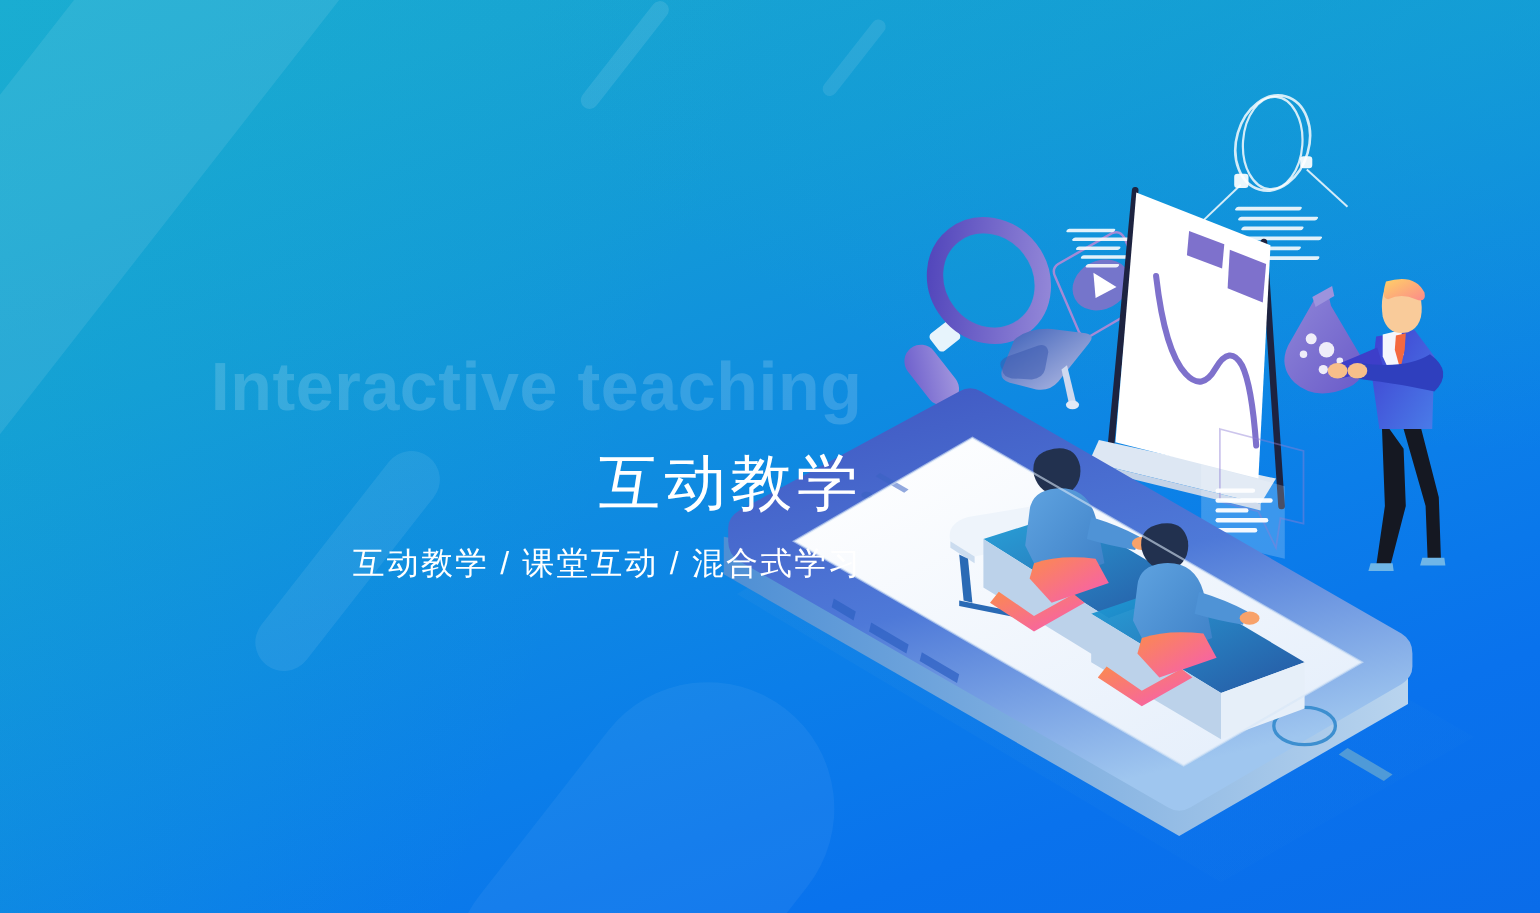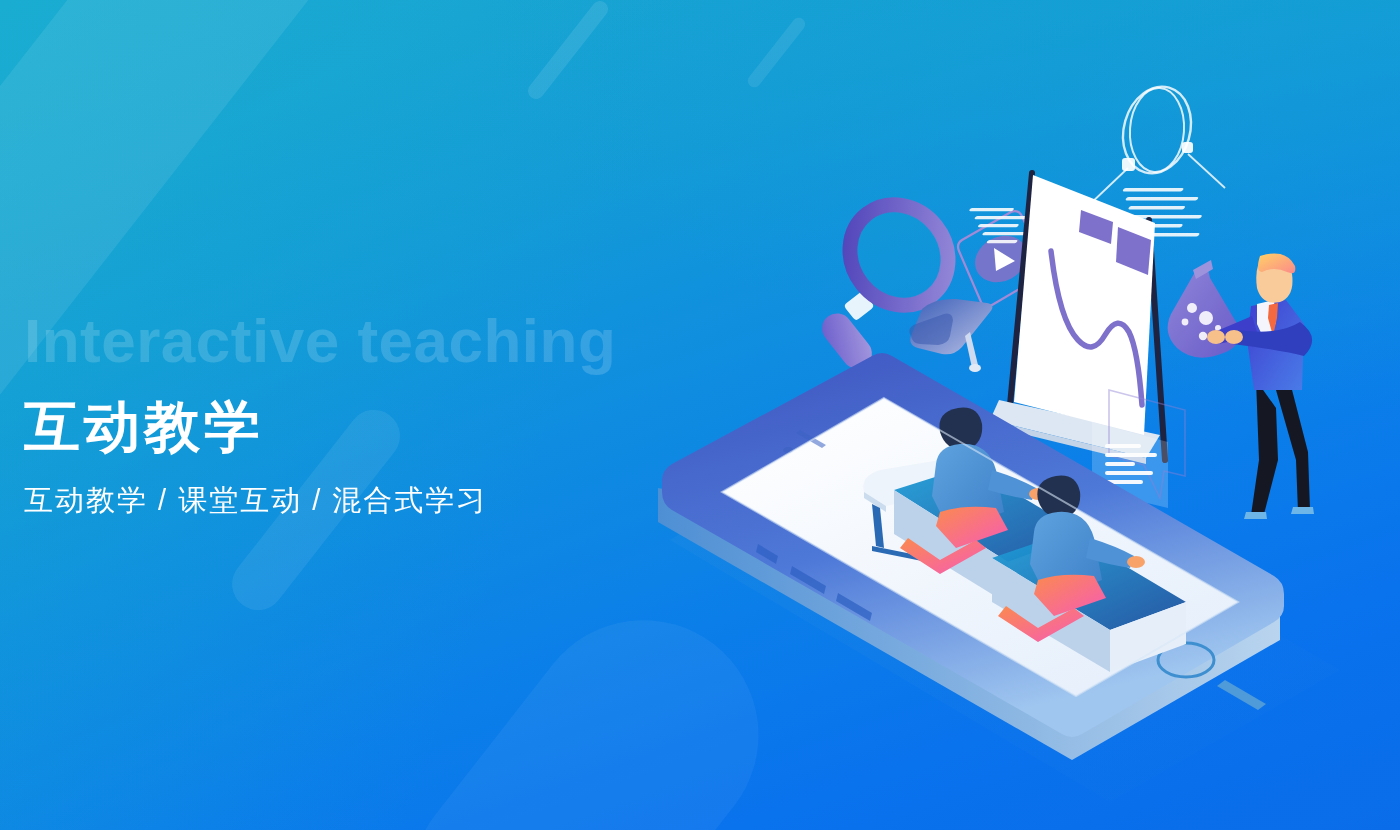--- a/index.html
+++ b/index.html
@@ -37,29 +37,29 @@
 
   
   .stripe{ position:absolute; background:rgba(255,255,255,.10); border-radius:999px; transform-origin:center; }
   .stripe.s1{ left:-40px;  top:-330px; width:190px; height:1000px; transform:rotate(38deg); background:rgba(255,255,255,.085); }
   .stripe.s2{ left:560px;  top:-10px;  width:16px;  height:120px; transform:rotate(38deg); background:rgba(255,255,255,.10); }
   .stripe.s3{ left:770px;  top:10px;   width:13px;  height:85px;  transform:rotate(38deg); background:rgba(255,255,255,.09); }
   .stripe.s4{ left:290px;  top:390px;  width:52px;  height:240px; transform:rotate(38deg); background:rgba(255,255,255,.08); }
   .stripe.s5{ left:470px;  top:600px;  width:230px; height:420px; transform:rotate(38deg); background:rgba(255,255,255,.05); }
 
   
-  .textblock{ position:absolute; left:24px; top:310px; width:760px; }
+  .textblock{ position:absolute; left:24px; top:322px; width:760px;text-align:right; }
   .ghost{
     font-size:62px; font-weight:bold; letter-spacing:.5px; line-height:1;
     color:rgba(255,255,255,.16);
     white-space:nowrap;
   }
   .title{
     margin-top:24px;
-    font-size:56px; font-weight:bold; color:#ffffff;
+    font-size:56px; font-weight:normal; color:#ffffff;
     letter-spacing:4px; line-height:1.12;
   }
   .subtitle{
     margin-top:22px;
     font-size:29px; color:#ffffff; font-weight:400;
     letter-spacing:2px;
   }
 
   
   .illus{ position:absolute; left:640px; top:60px; width:740px; height:760px; }

